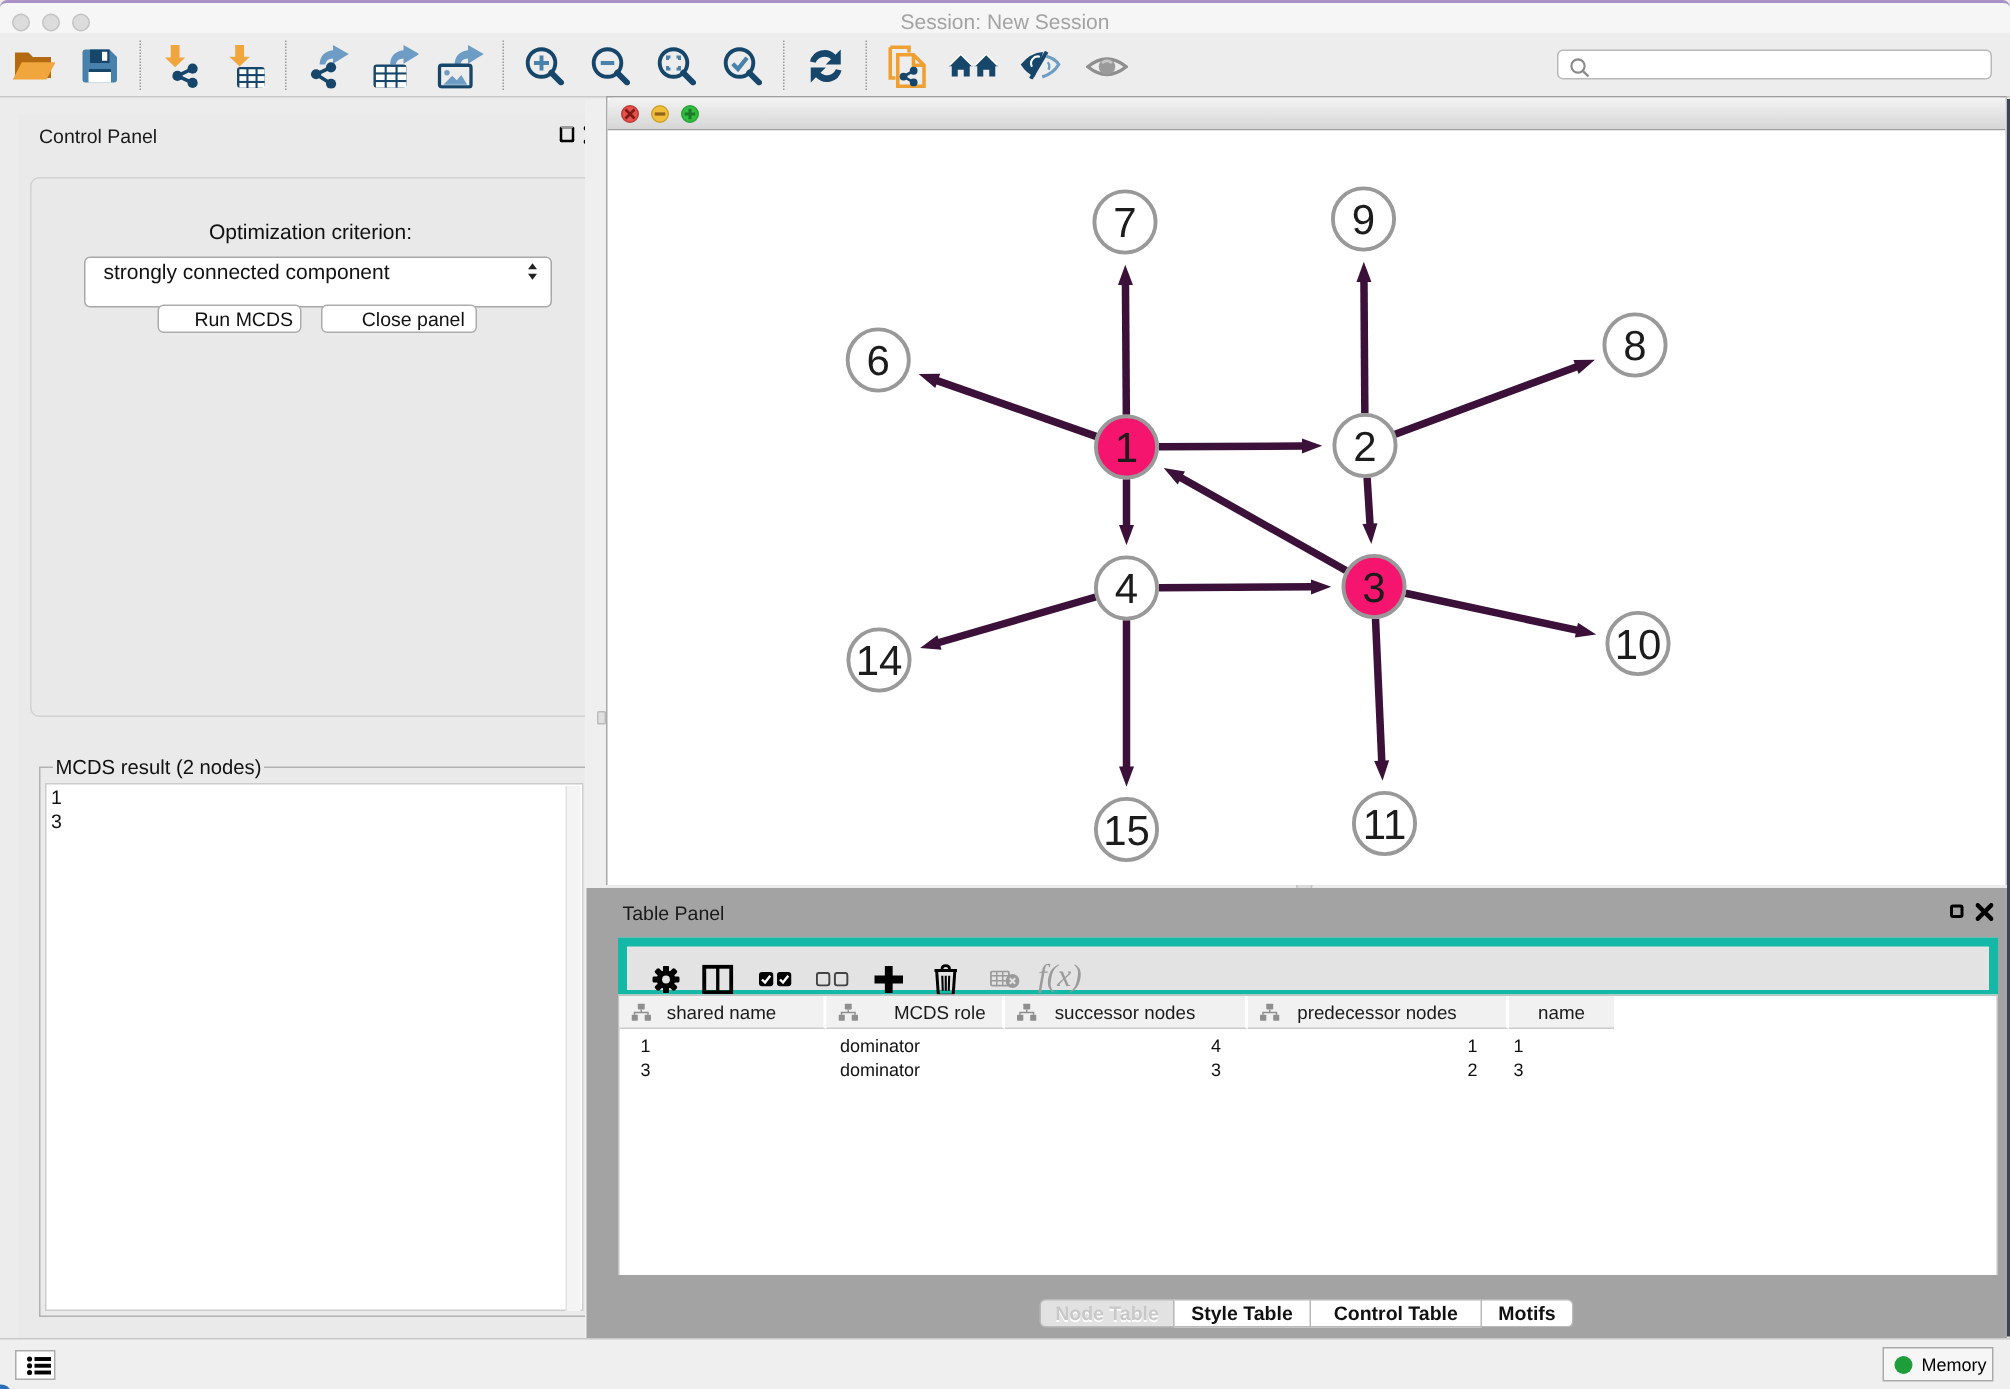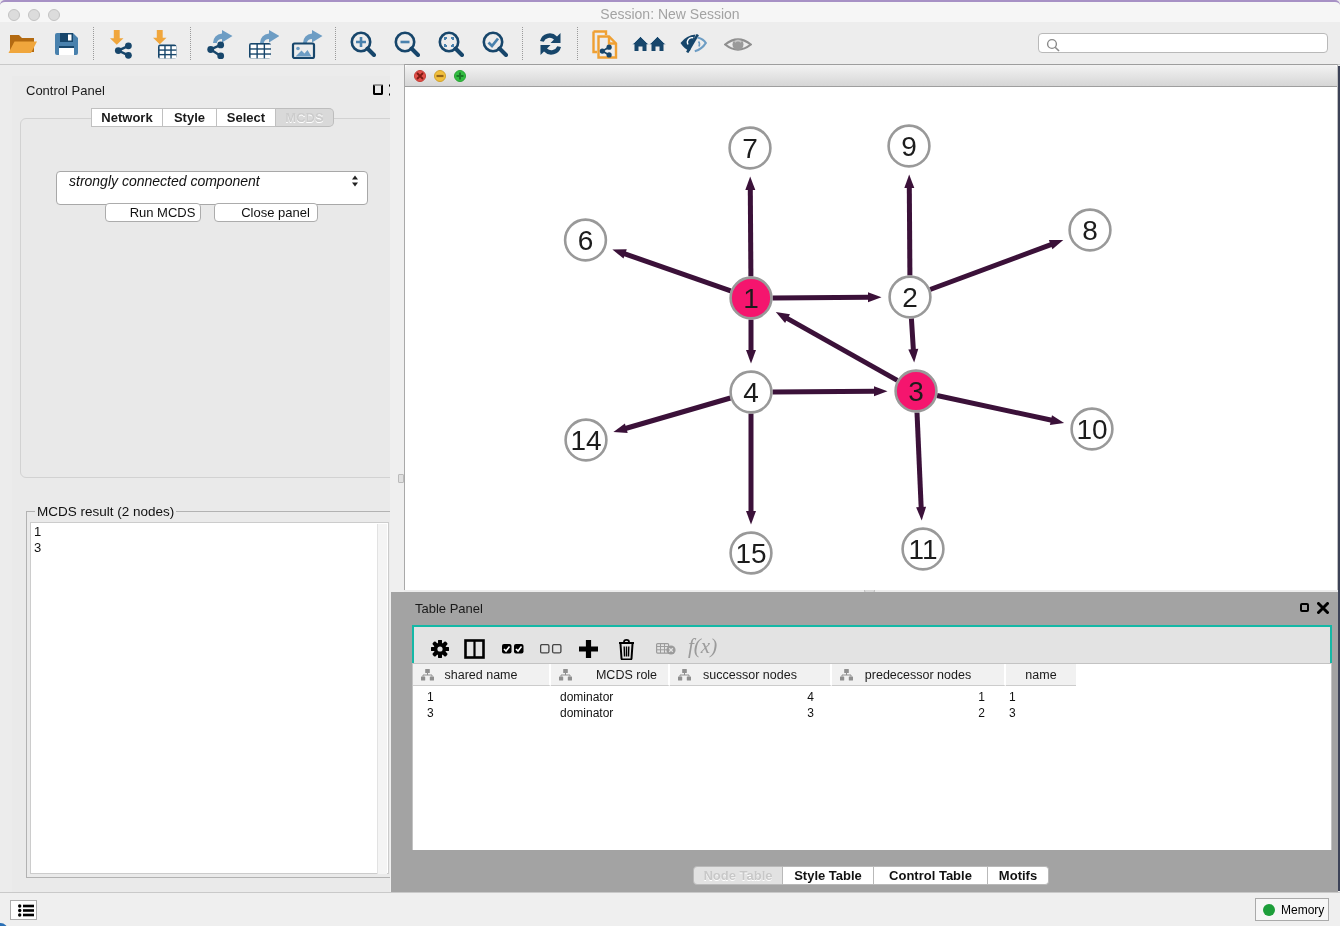--- a/index.html
+++ b/index.html
@@ -20,21 +20,21 @@
 .tabrow{position:absolute;font-size:13px;font-weight:bold;color:#1a1a1a;}
 .tab{position:absolute;top:0;height:19px;background:#fff;border:1px solid #c0c0c0;text-align:center;line-height:18px;}
 .tab.sel{background:#d9d9d9;color:#ccc;text-shadow:0 1px 0 #fff;border-color:#bdbdbd;}
 .btn{position:absolute;background:#fff;border:1px solid #acacac;border-radius:4px;font-size:13px;color:#111;text-align:center;padding-left:19px;}
 
 #netwin{left:404px;top:64px;width:934px;height:526px;background:#fff;border-left:1px solid #a9a9a9;border-right:1px solid #c0c0c0;border-top:1px solid #9e9e9e;}
 #nettitle{left:0;top:0;width:932px;height:22px;background:linear-gradient(#f3f3f3,#d6d6d6);border-bottom:1px solid #9e9e9e;border-radius:4px 4px 0 0;}
 .tl{position:absolute;top:5px;width:12px;height:12px;border-radius:50%;}
 
 #tpanel{left:391px;top:592px;width:947px;height:300px;background:#a3a3a3;}
-#ttoolbar{left:21px;top:33px;width:920px;height:41px;background:#e3e3e3;border:2px solid #14b8a6;}
+#ttoolbar{left:21px;top:33px;width:920px;height:41px;background:#e3e3e3;border:6px solid #14b8a6;}
 #ttable{left:21px;top:71px;width:920px;height:187px;background:#fff;border:1px solid #c3c3c3;border-bottom:none;}
 .hcell{position:absolute;top:0;height:22px;background:#f1f1f1;border-bottom:1px solid #ccc;border-right:2px solid #fff;font-size:12.5px;color:#1a1a1a;text-align:center;line-height:22px;}
 .trow{position:absolute;font-size:12px;color:#111;height:16px;line-height:16px;}
 .btab{position:absolute;top:0;height:19px;background:#fff;border:1px solid #b9b9b9;font-size:13px;font-weight:bold;color:#111;text-align:center;line-height:17px;}
 
 #statusbar{left:0;top:892px;width:1340px;height:34px;background:#efefef;border-top:1px solid #c9c9c9;}
 #rightstrip{left:1338px;top:66px;width:2px;height:825px;background:#3c4257;}
 </style>
 </head>
 <body>
@@ -187,27 +187,22 @@
       </svg>
     </div>
 </div>
 <div class="abs" id="cpanel">
   <div class="abs panel-title" style="left:14px;top:7px;">Control Panel</div>
   <div class="abs" style="left:361px;top:8px;width:10px;height:10.5px;border:2px solid #000;border-radius:2px;border-top-color:#999;"></div>
   <svg class="abs" style="left:377px;top:8px;" width="12" height="12" viewBox="0 0 12 12">
       <path d="M1.5 1.5 L10.5 10.5 M10.5 1.5 L1.5 10.5" stroke="#000" stroke-width="3" stroke-linecap="round"></path>
     </svg>
   <div class="abs" style="left:8px;top:42px;width:376px;height:360px;border:1px solid #d2d2d2;border-radius:6px;background:#e9e9e9;"></div>
-  <div class="tabrow" style="left:0;top:32px;width:390px;height:20px;">
-    <div class="tab" style="left:79px;width:72px;">Network</div>
-    <div class="tab" style="left:151px;width:54px;border-left:none;">Style</div>
-    <div class="tab" style="left:205px;width:59px;border-left:none;">Select</div>
-    <div class="tab sel" style="left:264px;width:58px;border-left:none;border-radius:0 5px 5px 0;">MCDS</div>
-  </div>
-  <div class="abs" style="left:44px;top:95px;width:312px;height:34px;background:#fff;border:1px solid #a8a8a8;border-radius:4px;font-style:italic;">
+  <div class="abs" style="left:0;top:70px;width:390px;text-align:center;font-size:14px;color:#111;">Optimization criterion:</div>
+  <div class="abs" style="left:44px;top:95px;width:312px;height:34px;background:#fff;border:1px solid #a8a8a8;border-radius:4px;">
      <div class="abs" style="left:12px;top:0.5px;font-size:14px;color:#111;">strongly connected component</div>
      <svg class="abs" style="right:8px;top:3px;" width="8" height="12" viewBox="0 0 8 12">
         <path d="M4 0.5 L7 4.5 L1 4.5 Z M4 11.5 L7 7.5 L1 7.5 Z" fill="#222"></path>
       </svg>
   </div>
   <div class="btn" style="left:93px;top:127px;width:96px;height:19px;line-height:18px;">Run MCDS</div>
   <div class="btn" style="left:202px;top:127px;width:104px;height:19px;line-height:18px;">Close panel</div>
   <fieldset class="abs" style="left:14px;top:428px;width:369px;height:374px;border:1px solid #b2b2b2;">
     <legend style="font-size:13.5px;color:#111;margin-left:8px;padding:0 2px;">MCDS result (2 nodes)</legend>
     <div class="abs" style="left:3px;top:3px;width:359px;height:352px;background:#fff;border:1px solid #ccc;">

